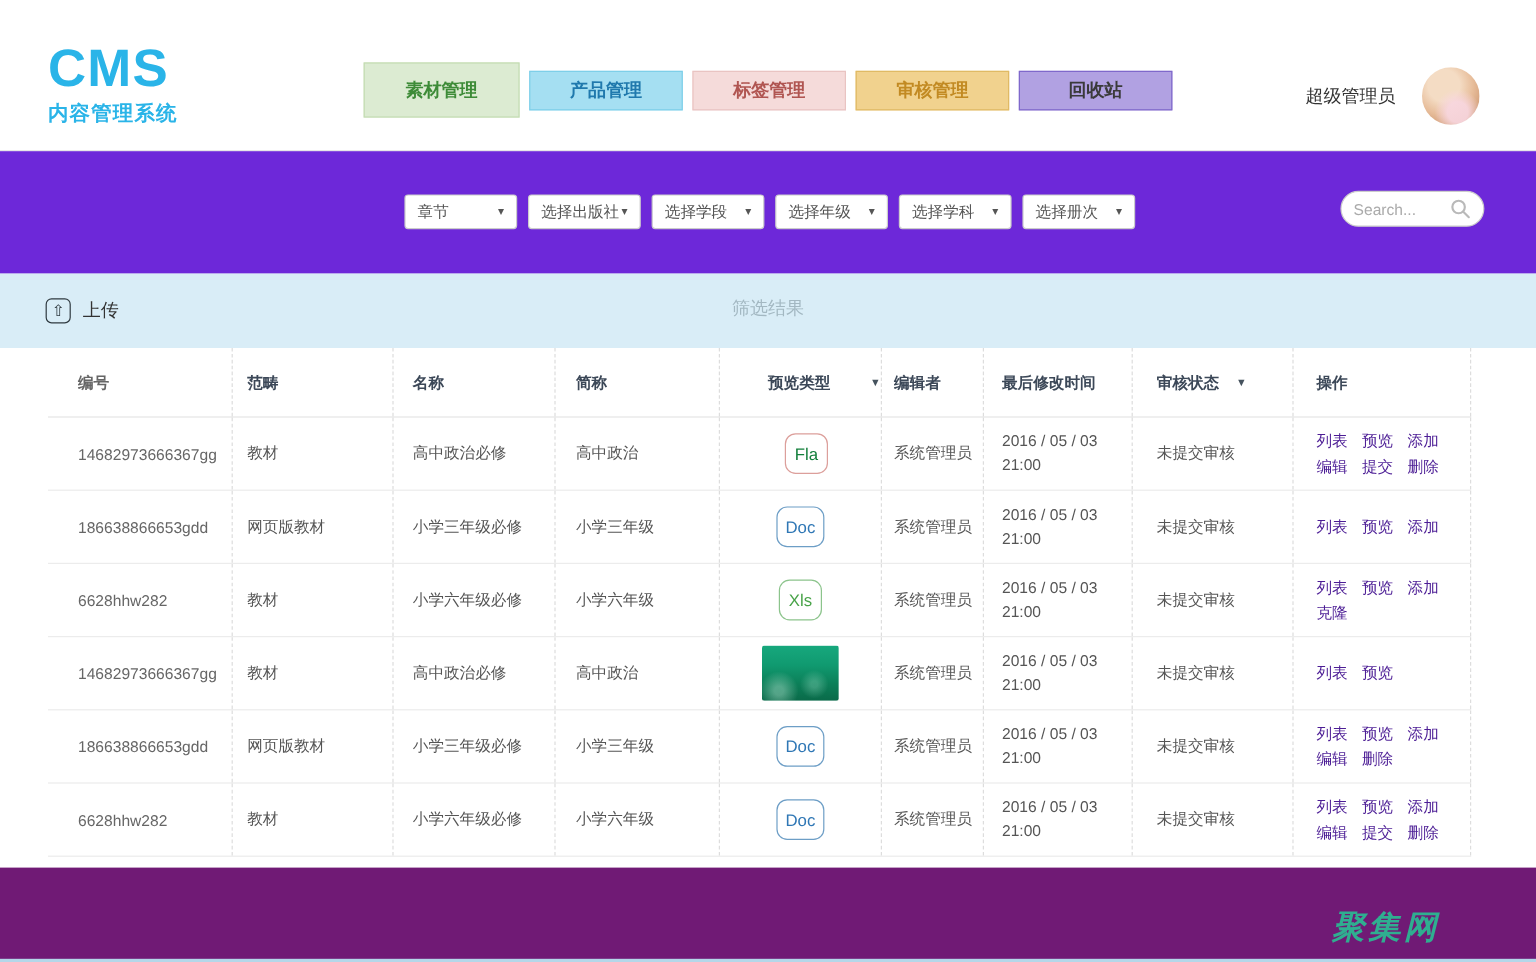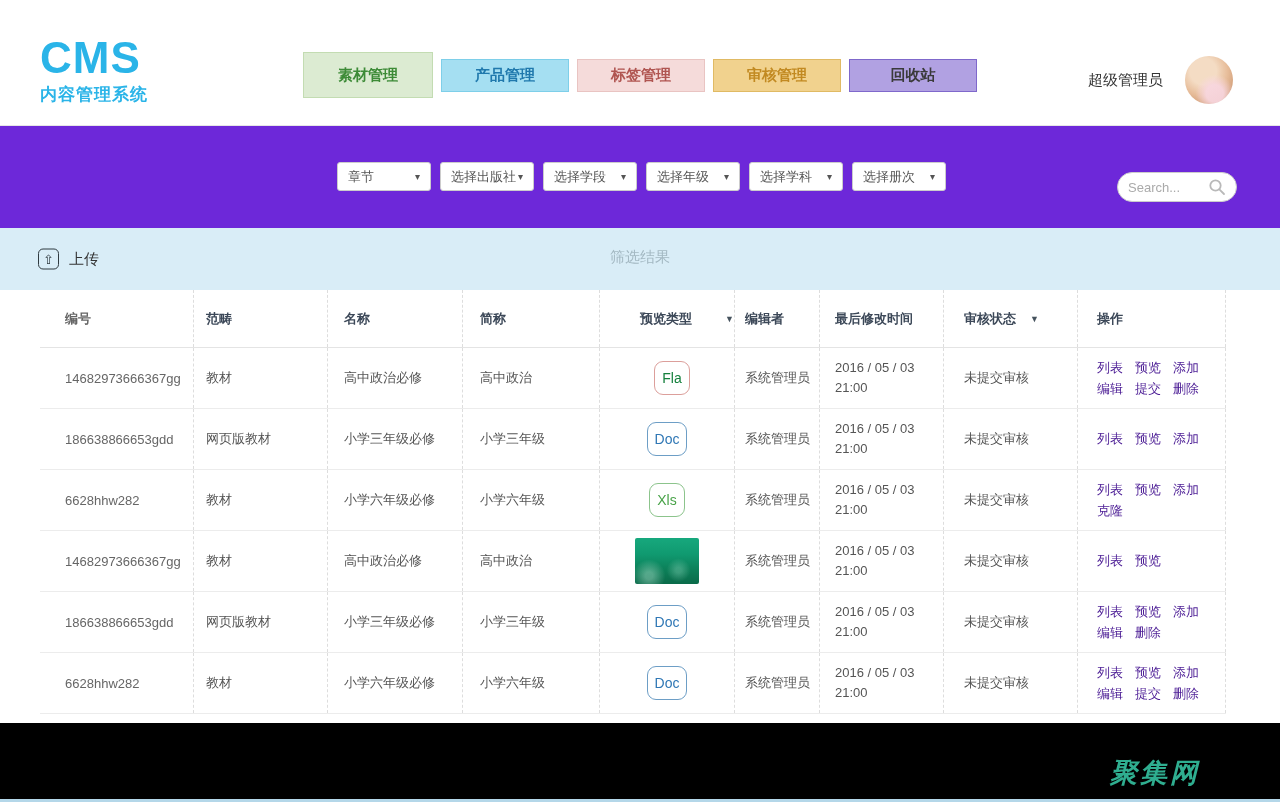--- a/index.html
+++ b/index.html
@@ -24,21 +24,21 @@
       radial-gradient(circle at 38% 32%, #f4dcc4 0 30%, #e7bd9a 55%, #cf9a74 80%, #b98160 100%); }
 
   
   .filter-row { position:relative; height:102px; background:#6d28d9; }
   .dropdowns { position:absolute; left:337px; top:36px; display:flex; gap:9px; }
   .dropdown { width:94px; height:29px; background:#fff; border:1px solid #ccc; border-radius:3px;
     display:flex; align-items:center; justify-content:space-between; padding:0 10px;
     font-size:13px; color:#555; cursor:pointer; font-family:inherit; }
   .dropdown .caret { font-size:10px; color:#555; }
   .search { position:absolute; right:43px; top:33px; width:120px; height:30px; background:#fff;
-    border:1px solid #ccc; border-radius:15px; display:flex; align-items:center; padding:0 10px; gap:4px;margin-top:13px; }
+    border:1px solid #ccc; border-radius:15px; display:flex; align-items:center; padding:0 10px; gap:4px; }
   .search input { border:none; outline:none; flex:1; min-width:0; font-size:13px; color:#777;
     font-family:inherit; background:transparent; }
   .search input::placeholder { color:#aaa; }
   .search svg { flex:0 0 auto; }
 
   
   .action-bar { position:relative; height:62px; background:#d9edf7; }
   .upload-btn { position:absolute; left:38px; top:50%; transform:translateY(-50%);
     display:flex; align-items:center; gap:10px; background:none; border:none; cursor:pointer;
     font-size:15px; color:#333; font-family:inherit; }
@@ -65,21 +65,21 @@
     padding:9px 7px; font-size:14px; line-height:1; }
   .thumb { width:64px; height:46px; border-radius:2px; display:inline-block;
     background:
       radial-gradient(circle at 22% 82%, rgba(220,255,240,.35) 0 6%, transparent 26%),
       radial-gradient(circle at 68% 70%, rgba(200,255,235,.25) 0 5%, transparent 22%),
       linear-gradient(180deg,#17a87d 0%, #109a70 35%, #0c8059 68%, #0a6a49 100%); }
   .actions { display:flex; flex-wrap:wrap; column-gap:12px; row-gap:3px; width:128px; }
   .alink { color:#4c1d95; font-size:13px; cursor:pointer; text-decoration:none; white-space:nowrap; }
 
   
-  .footer { position:absolute; left:0; bottom:0; width:1280px; height:79px; background:#000000; }
+  .footer { position:absolute; left:0; bottom:0; width:1280px; height:79px; background:#701a75; }
   .footer-stripe { position:absolute; left:0; bottom:0; width:100%; height:3px; background:#b4d7e9; }
   .watermark { position:absolute; right:80px; top:32px; font-size:27px; font-weight:800;
     font-style:italic; letter-spacing:3px; color:#2fae90; }
 </style>
 </head>
 <body>
 
 <div class="page">
 
   <header class="topbar">

